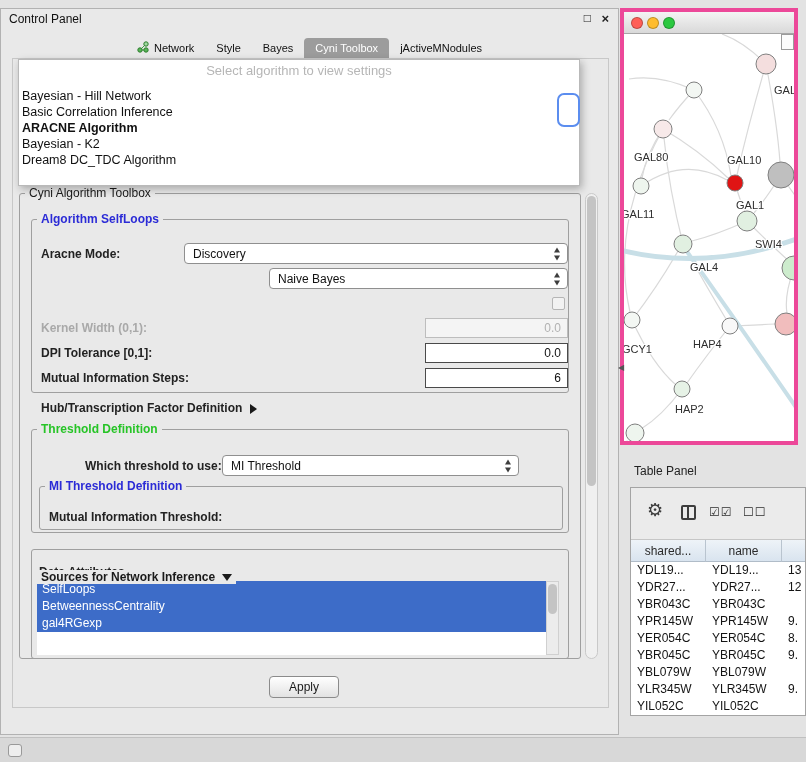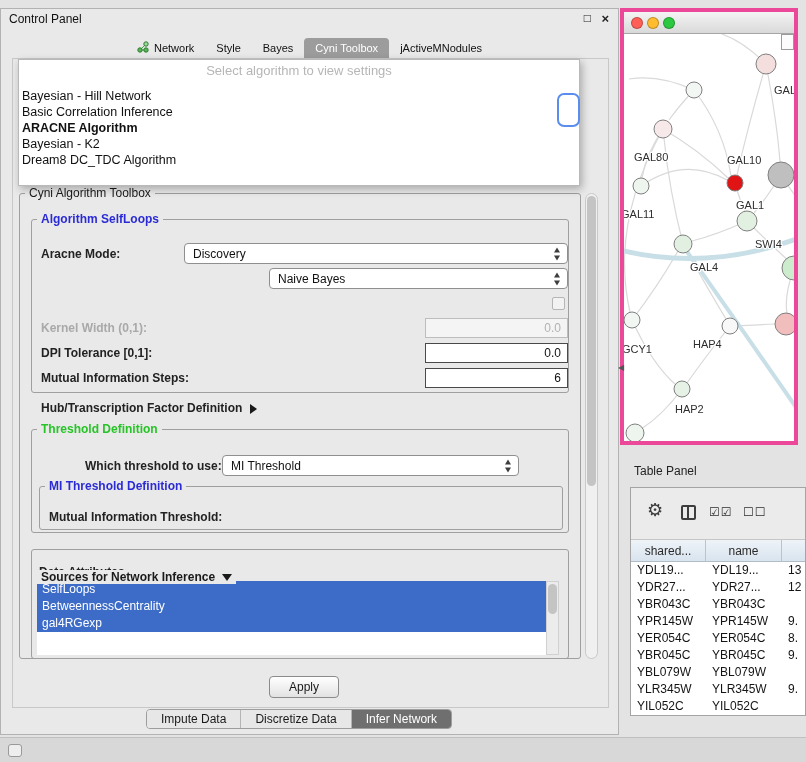--- a/index.html
+++ b/index.html
@@ -183,25 +183,20 @@
         <div class="attr-row">BetweennessCentrality</div>
         <div class="attr-row">gal4RGexp</div>
       </div>
     </div>
   <div id="attr-scroll">
       <div class="vthumb"></div>
     </div>
 
   <div id="apply-btn">Apply</div>
 
-  <div id="bottom-tabs">
-    <div class="seg">Impute Data</div>
-    <div class="seg">Discretize Data</div>
-    <div class="seg sel">Infer Network</div>
-  </div>
 
   <div id="algo-popup">
     <div id="dd-ph">Select algorithm to view settings</div>
     <div id="dd-items">
         <div class="dd-item">Bayesian - Hill Network</div>
         <div class="dd-item">Basic Correlation Inference</div>
         <div class="dd-item dd-sel">ARACNE Algorithm</div>
         <div class="dd-item">Bayesian - K2</div>
         <div class="dd-item">Dream8 DC_TDC Algorithm</div>
       </div>

